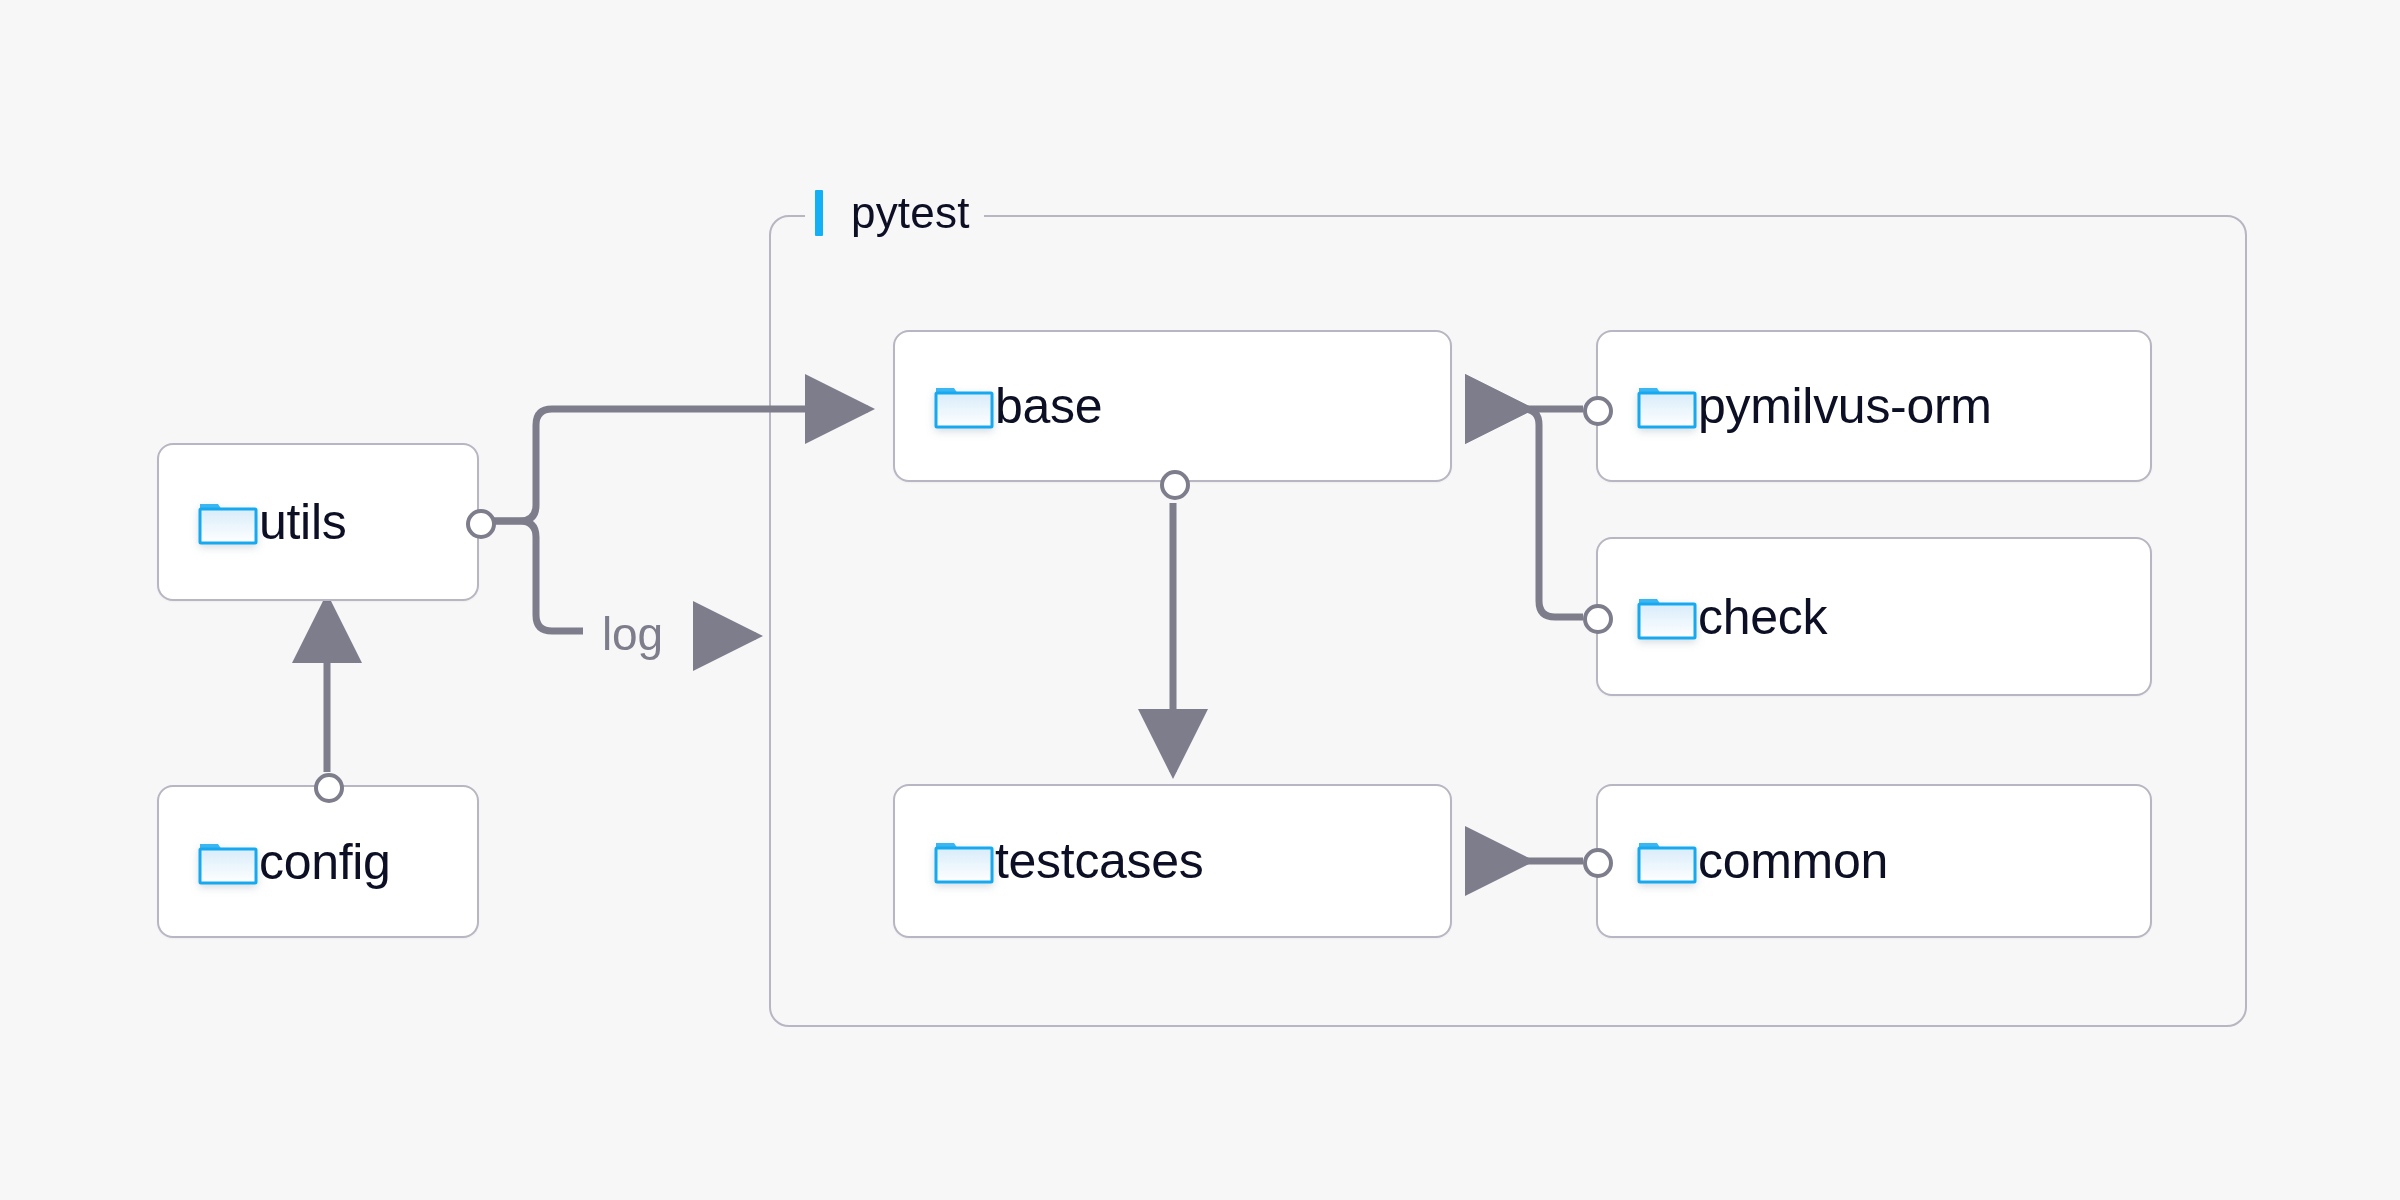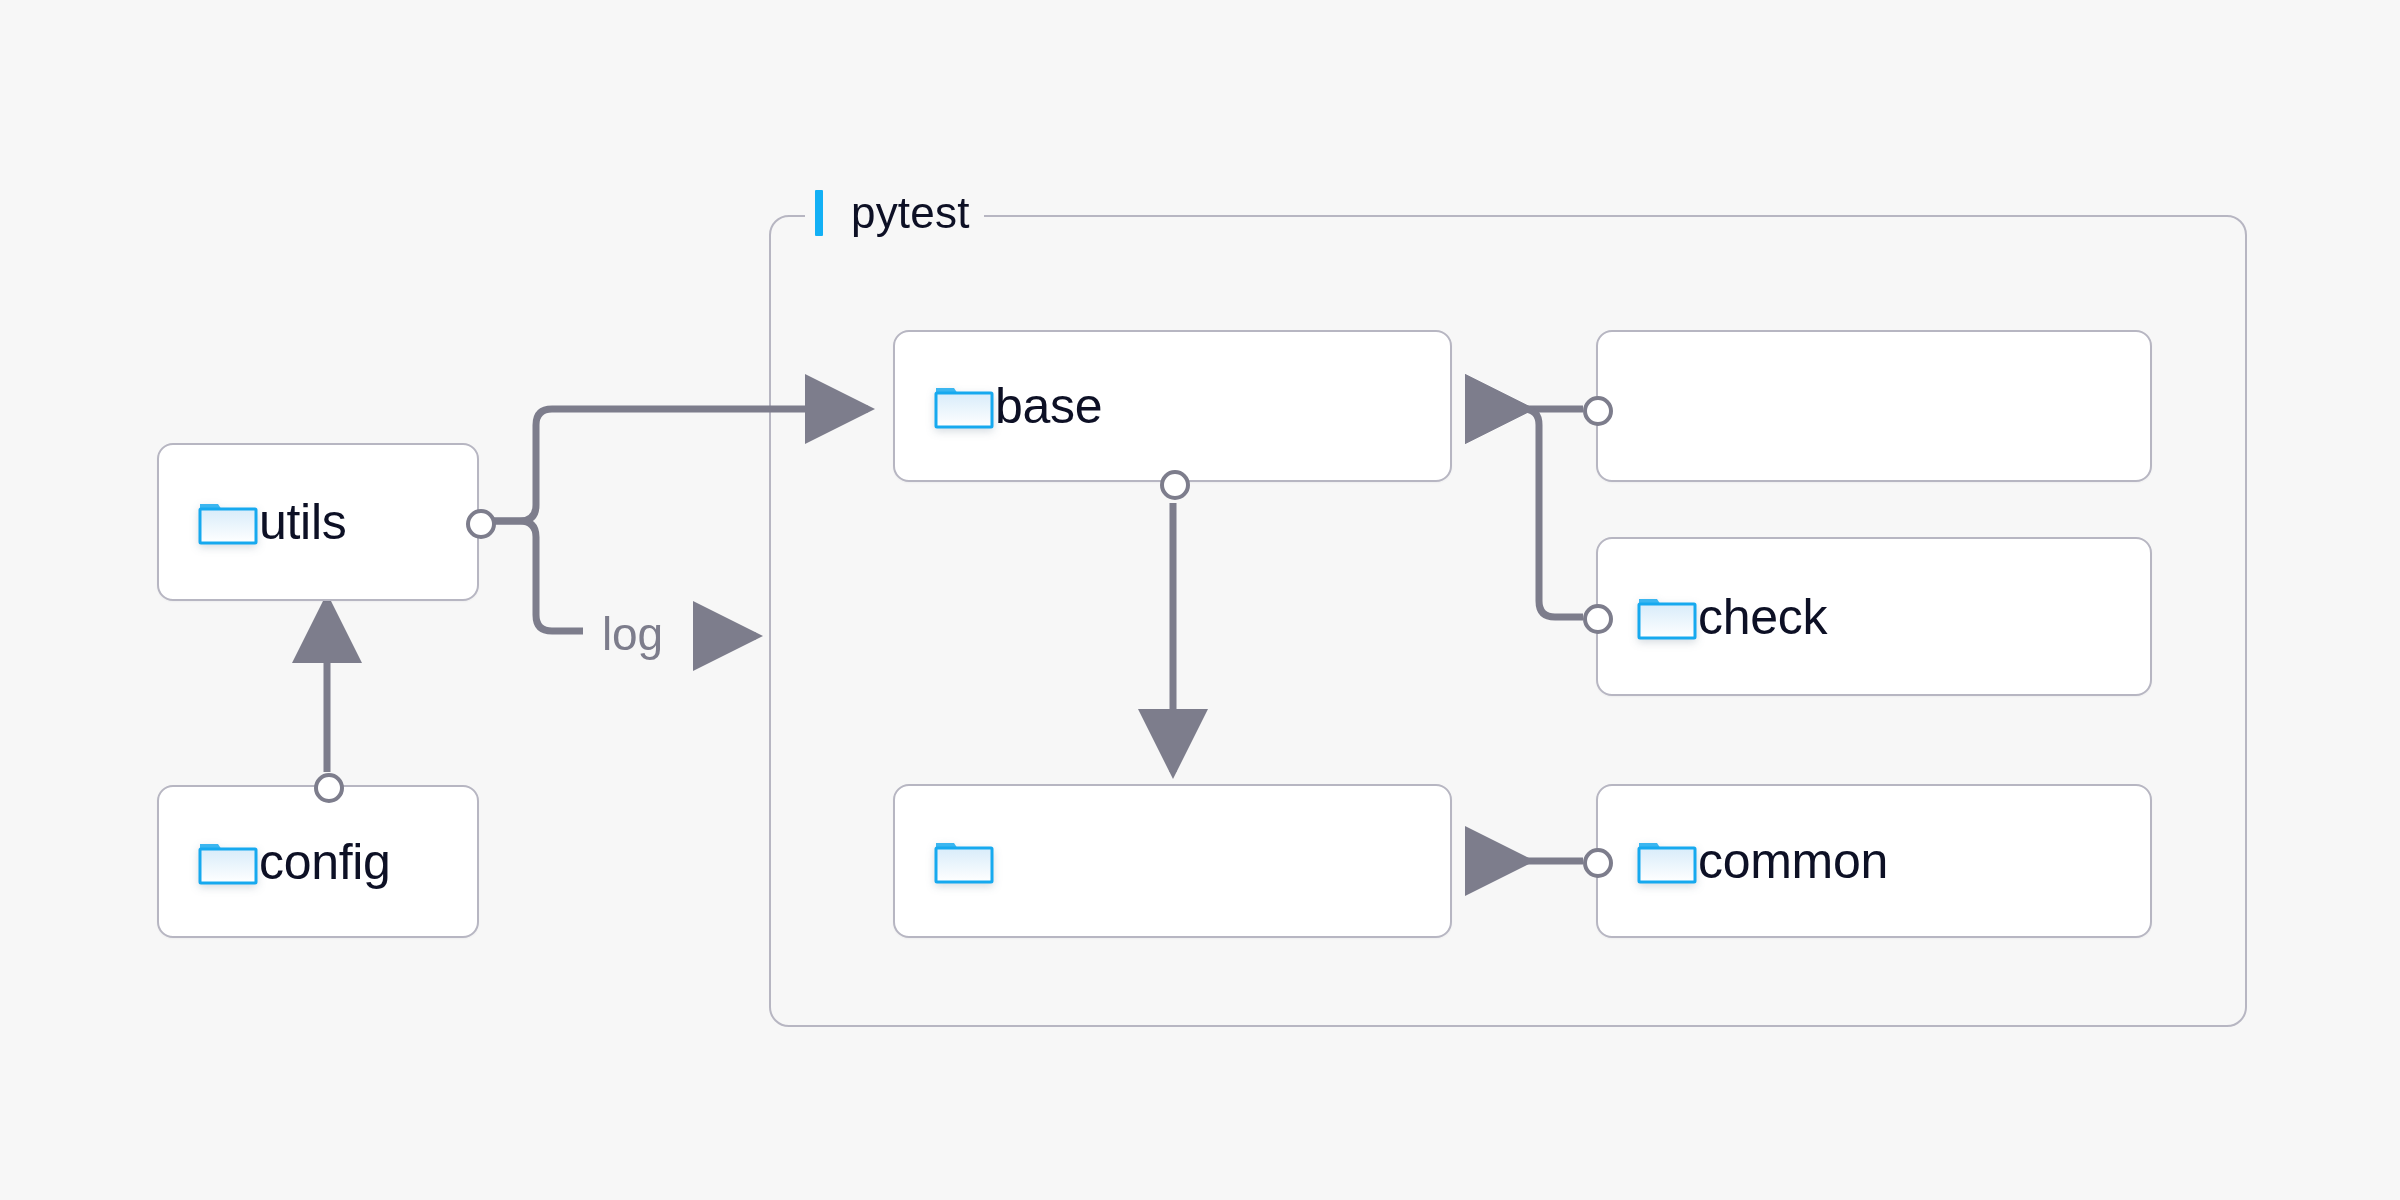--- a/index.html
+++ b/index.html
@@ -227,24 +227,38 @@
       <svg class="folder-icon" viewBox="0 0 62 52">
         <defs>
           <linearGradient id="fg4" x1="0" y1="0" x2="0" y2="1">
             <stop offset="0%" stop-color="#d8ecfa"></stop>
             <stop offset="100%" stop-color="#ffffff"></stop>
           </linearGradient>
         </defs>
         <path d="M3 8 h18 l4 6 h34 v5 H3 z" fill="#3bb6f0"></path>
         <rect x="3" y="13" width="56" height="34" rx="1" fill="url(#fg4)" stroke="#16a9ef" stroke-width="3"></rect>
       </svg>
+      <span class="node-label">testcases</span>
     </div>
   </div>
 
   <div class="node" style="left:1596px; top:330px; width:556px; height:152px;">
+    <div class="node-inner">
+      <svg class="folder-icon" viewBox="0 0 62 52">
+        <defs>
+          <linearGradient id="fg5" x1="0" y1="0" x2="0" y2="1">
+            <stop offset="0%" stop-color="#d8ecfa"></stop>
+            <stop offset="100%" stop-color="#ffffff"></stop>
+          </linearGradient>
+        </defs>
+        <path d="M3 8 h18 l4 6 h34 v5 H3 z" fill="#3bb6f0"></path>
+        <rect x="3" y="13" width="56" height="34" rx="1" fill="url(#fg5)" stroke="#16a9ef" stroke-width="3"></rect>
+      </svg>
+      <span class="node-label">pymilvus-orm</span>
+    </div>
     <span class="port" style="left:-15px; top:64px;"></span>
   </div>
 
   <div class="node" style="left:1596px; top:537px; width:556px; height:159px;">
     <div class="node-inner">
       <svg class="folder-icon" viewBox="0 0 62 52">
         <defs>
           <linearGradient id="fg6" x1="0" y1="0" x2="0" y2="1">
             <stop offset="0%" stop-color="#d8ecfa"></stop>
             <stop offset="100%" stop-color="#ffffff"></stop>

